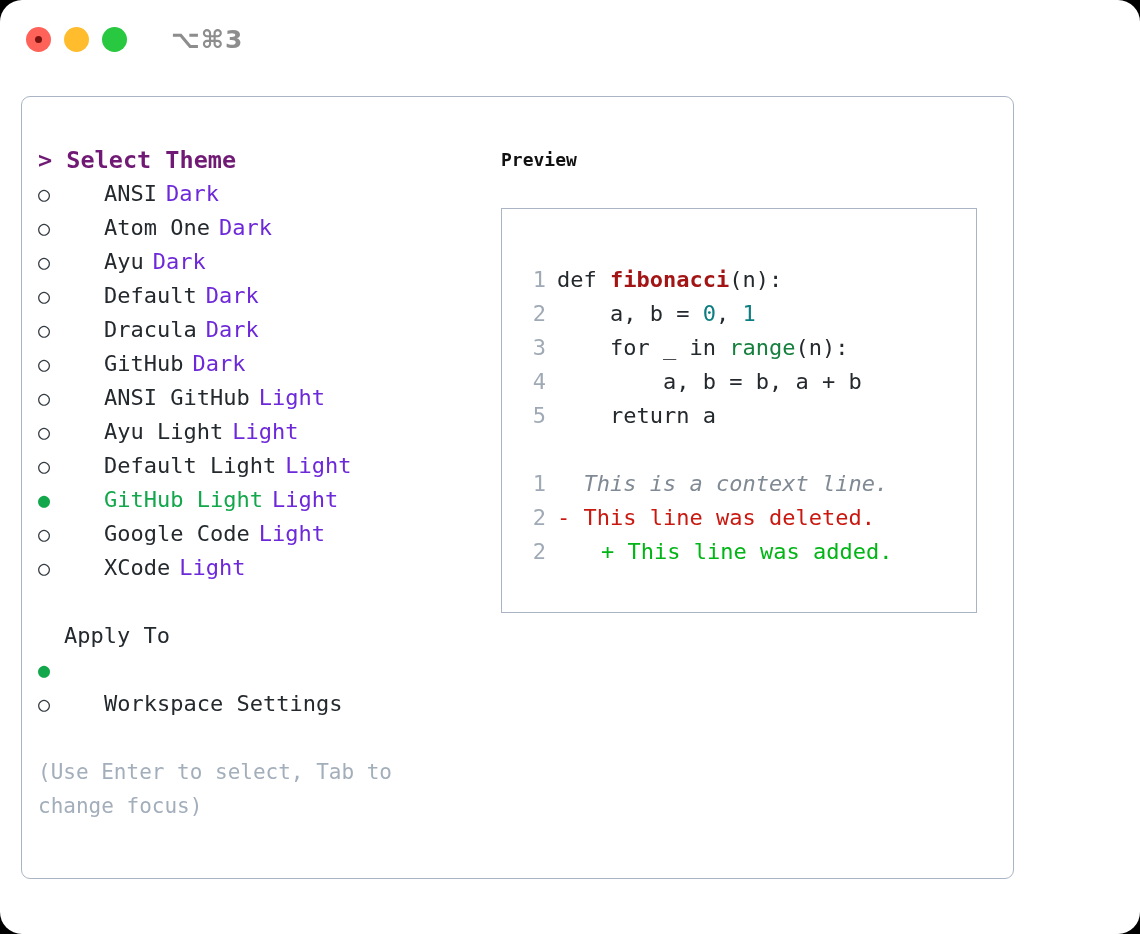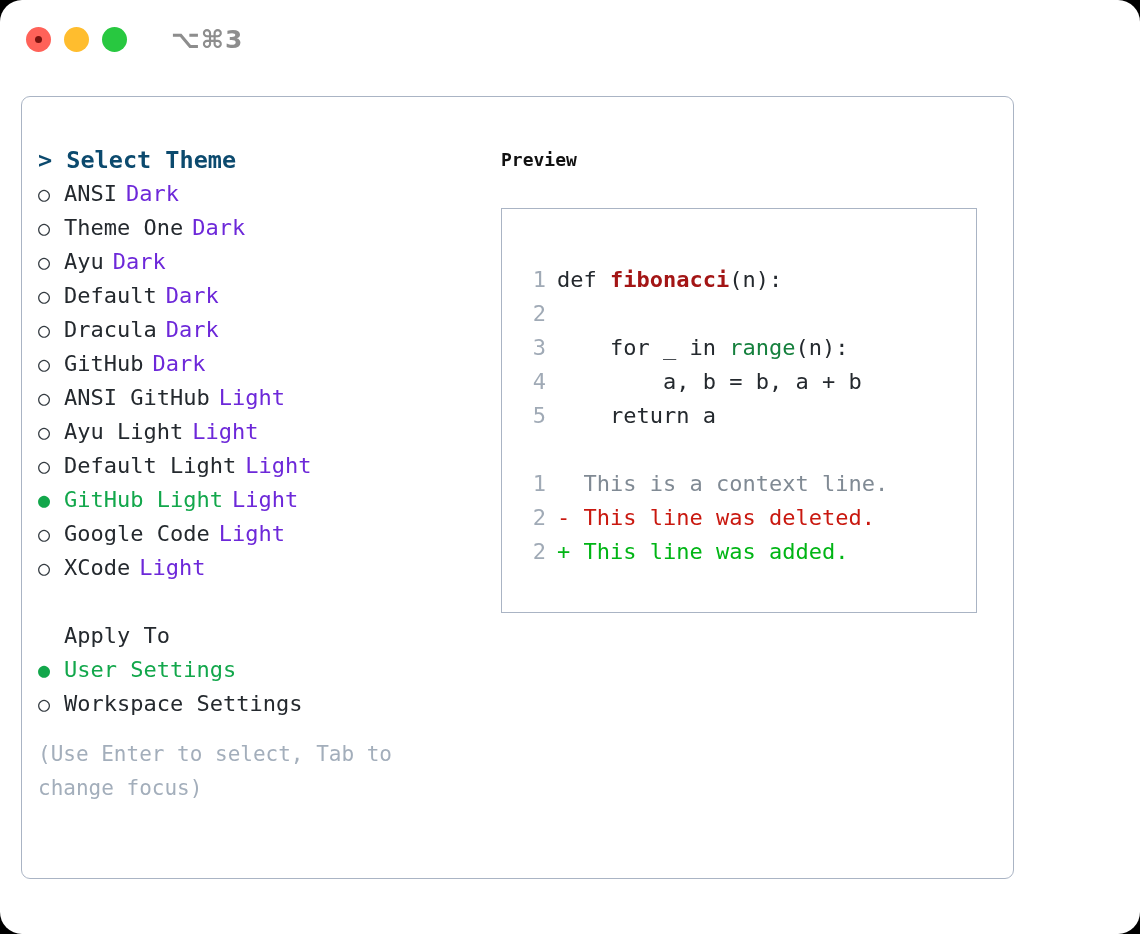--- a/index.html
+++ b/index.html
@@ -90,21 +90,21 @@
   
   .left-col {
     position: absolute;
     left: 16px;
     top: 46px;
     width: 460px;
   }
   .section-title {
     font-size: 23.5px;
     font-weight: bold;
-    color: #0c4a6e;
+    color: #701a75;
     line-height: 34px;
     white-space: pre;
   }
   .theme-list {
     margin-top: 0;
   }
   .theme-row {
     display: flex;
     align-items: baseline;
     line-height: 34px;
@@ -113,20 +113,21 @@
   }
   .bullet {
     display: inline-block;
     width: 26px;
     flex: none;
     color: #333a40;
     font-size: 20px;
   }
   .theme-name {
     color: #24292e;
+    margin-left: 40px;
   }
   .theme-tag {
     color: #6d28d9;
     margin-left: 9px;
   }
   .theme-row.selected .bullet,
   .theme-row.selected .theme-name {
     color: #12a74b;
   }
 
@@ -137,21 +138,21 @@
     display: flex;
     line-height: 34px;
     font-size: 22px;
     color: #24292e;
     white-space: pre;
     text-align: center;
   }
   .apply-label .bullet { color: transparent; }
 
   .hint {
-    margin-top: 16px;
+    margin-top: 34px;
     font-size: 21px;
     line-height: 34px;
     color: #a3aebb;
     width: 400px;
   }
 
   
   .right-col {
     position: absolute;
     left: 479px;
@@ -190,23 +191,23 @@
     flex: none;
     text-align: right;
     color: #a0aab6;
     margin-right: 11px;
   }
   .code-text { color: #24292e; }
   .tok-func  { color: #a31515; font-weight: bold; margin-top: 20px; }
   .tok-num   { color: #0c7d80; }
   .tok-call  { color: #15803d; }
   .spacer-line { height: 34px; }
-  .diff-ctx { color: #808a94; }
+  .diff-ctx { color: #808a94; font-style: italic; }
   .diff-del { color: #c9180f; }
-  .diff-add { color: #00b515; }
+  .diff-add { color: #00b515; margin-left: 44px; }
 </style>
 </head>
 <body>
 
 <div class="page">
 
   <div class="titlebar">
     <div class="dots">
       <span class="dot dot-close"></span>
       <span class="dot dot-min"></span>
@@ -216,54 +217,54 @@
   </div>
 
   <div class="frame">
     <div class="columns">
 
       <div class="left-col">
         <div class="section-title">&gt; Select Theme</div>
 
         <div class="theme-list" id="theme-list">
             <div class="theme-row"><span class="bullet">○</span><span class="theme-name">ANSI</span><span class="theme-tag">Dark</span></div>
-            <div class="theme-row"><span class="bullet">○</span><span class="theme-name">Theme One</span><span class="theme-tag">Dark</span></div>
+            <div class="theme-row"><span class="bullet">○</span><span class="theme-name">Atom One</span><span class="theme-tag">Dark</span></div>
             <div class="theme-row"><span class="bullet">○</span><span class="theme-name">Ayu</span><span class="theme-tag">Dark</span></div>
             <div class="theme-row"><span class="bullet">○</span><span class="theme-name">Default</span><span class="theme-tag">Dark</span></div>
             <div class="theme-row"><span class="bullet">○</span><span class="theme-name">Dracula</span><span class="theme-tag">Dark</span></div>
             <div class="theme-row"><span class="bullet">○</span><span class="theme-name">GitHub</span><span class="theme-tag">Dark</span></div>
             <div class="theme-row"><span class="bullet">○</span><span class="theme-name">ANSI GitHub</span><span class="theme-tag">Light</span></div>
             <div class="theme-row"><span class="bullet">○</span><span class="theme-name">Ayu Light</span><span class="theme-tag">Light</span></div>
             <div class="theme-row"><span class="bullet">○</span><span class="theme-name">Default Light</span><span class="theme-tag">Light</span></div>
             <div class="theme-row selected"><span class="bullet">●</span><span class="theme-name">GitHub Light</span><span class="theme-tag">Light</span></div>
             <div class="theme-row"><span class="bullet">○</span><span class="theme-name">Google Code</span><span class="theme-tag">Light</span></div>
             <div class="theme-row"><span class="bullet">○</span><span class="theme-name">XCode</span><span class="theme-tag">Light</span></div>
           </div>
 
         <div class="apply-block">
           <div class="apply-label">
             <span class="bullet">○</span>
             <span>Apply To</span>
           </div>
           <div id="apply-list">
-              <div class="theme-row selected"><span class="bullet">●</span><span class="theme-name">User Settings</span></div>
+              <div class="theme-row selected"><span class="bullet">●</span></div>
               <div class="theme-row"><span class="bullet">○</span><span class="theme-name">Workspace Settings</span></div>
             </div>
         </div>
 
         <div class="hint">(Use Enter to select, Tab to change focus)</div>
       </div>
 
       <div class="right-col">
         <div class="preview-title">Preview</div>
         <div class="preview-panel">
           <div class="code-area">
             <div id="code-lines">
                 <div class="code-line"><span class="lineno">1</span><span><span class="code-text">def </span><span class="tok-func">fibonacci</span><span class="code-text">(n):</span></span></div>
-                <div class="code-line"><span class="lineno">2</span></div>
+                <div class="code-line"><span class="lineno">2</span><span><span class="code-text">    a, b = </span><span class="tok-num">0</span><span class="code-text">, </span><span class="tok-num">1</span></span></div>
                 <div class="code-line"><span class="lineno">3</span><span><span class="code-text">    for _ in </span><span class="tok-call">range</span><span class="code-text">(n):</span></span></div>
                 <div class="code-line"><span class="lineno">4</span><span><span class="code-text">        a, b = b, a + b</span></span></div>
                 <div class="code-line"><span class="lineno">5</span><span><span class="code-text">    return a</span></span></div>
               </div>
             <div class="spacer-line"></div>
             <div id="diff-lines">
                 <div class="code-line"><span class="lineno">1</span><span class="diff-ctx">  This is a context line.</span></div>
                 <div class="code-line"><span class="lineno">2</span><span class="diff-del">- This line was deleted.</span></div>
                 <div class="code-line"><span class="lineno">2</span><span class="diff-add">+ This line was added.</span></div>
               </div>

